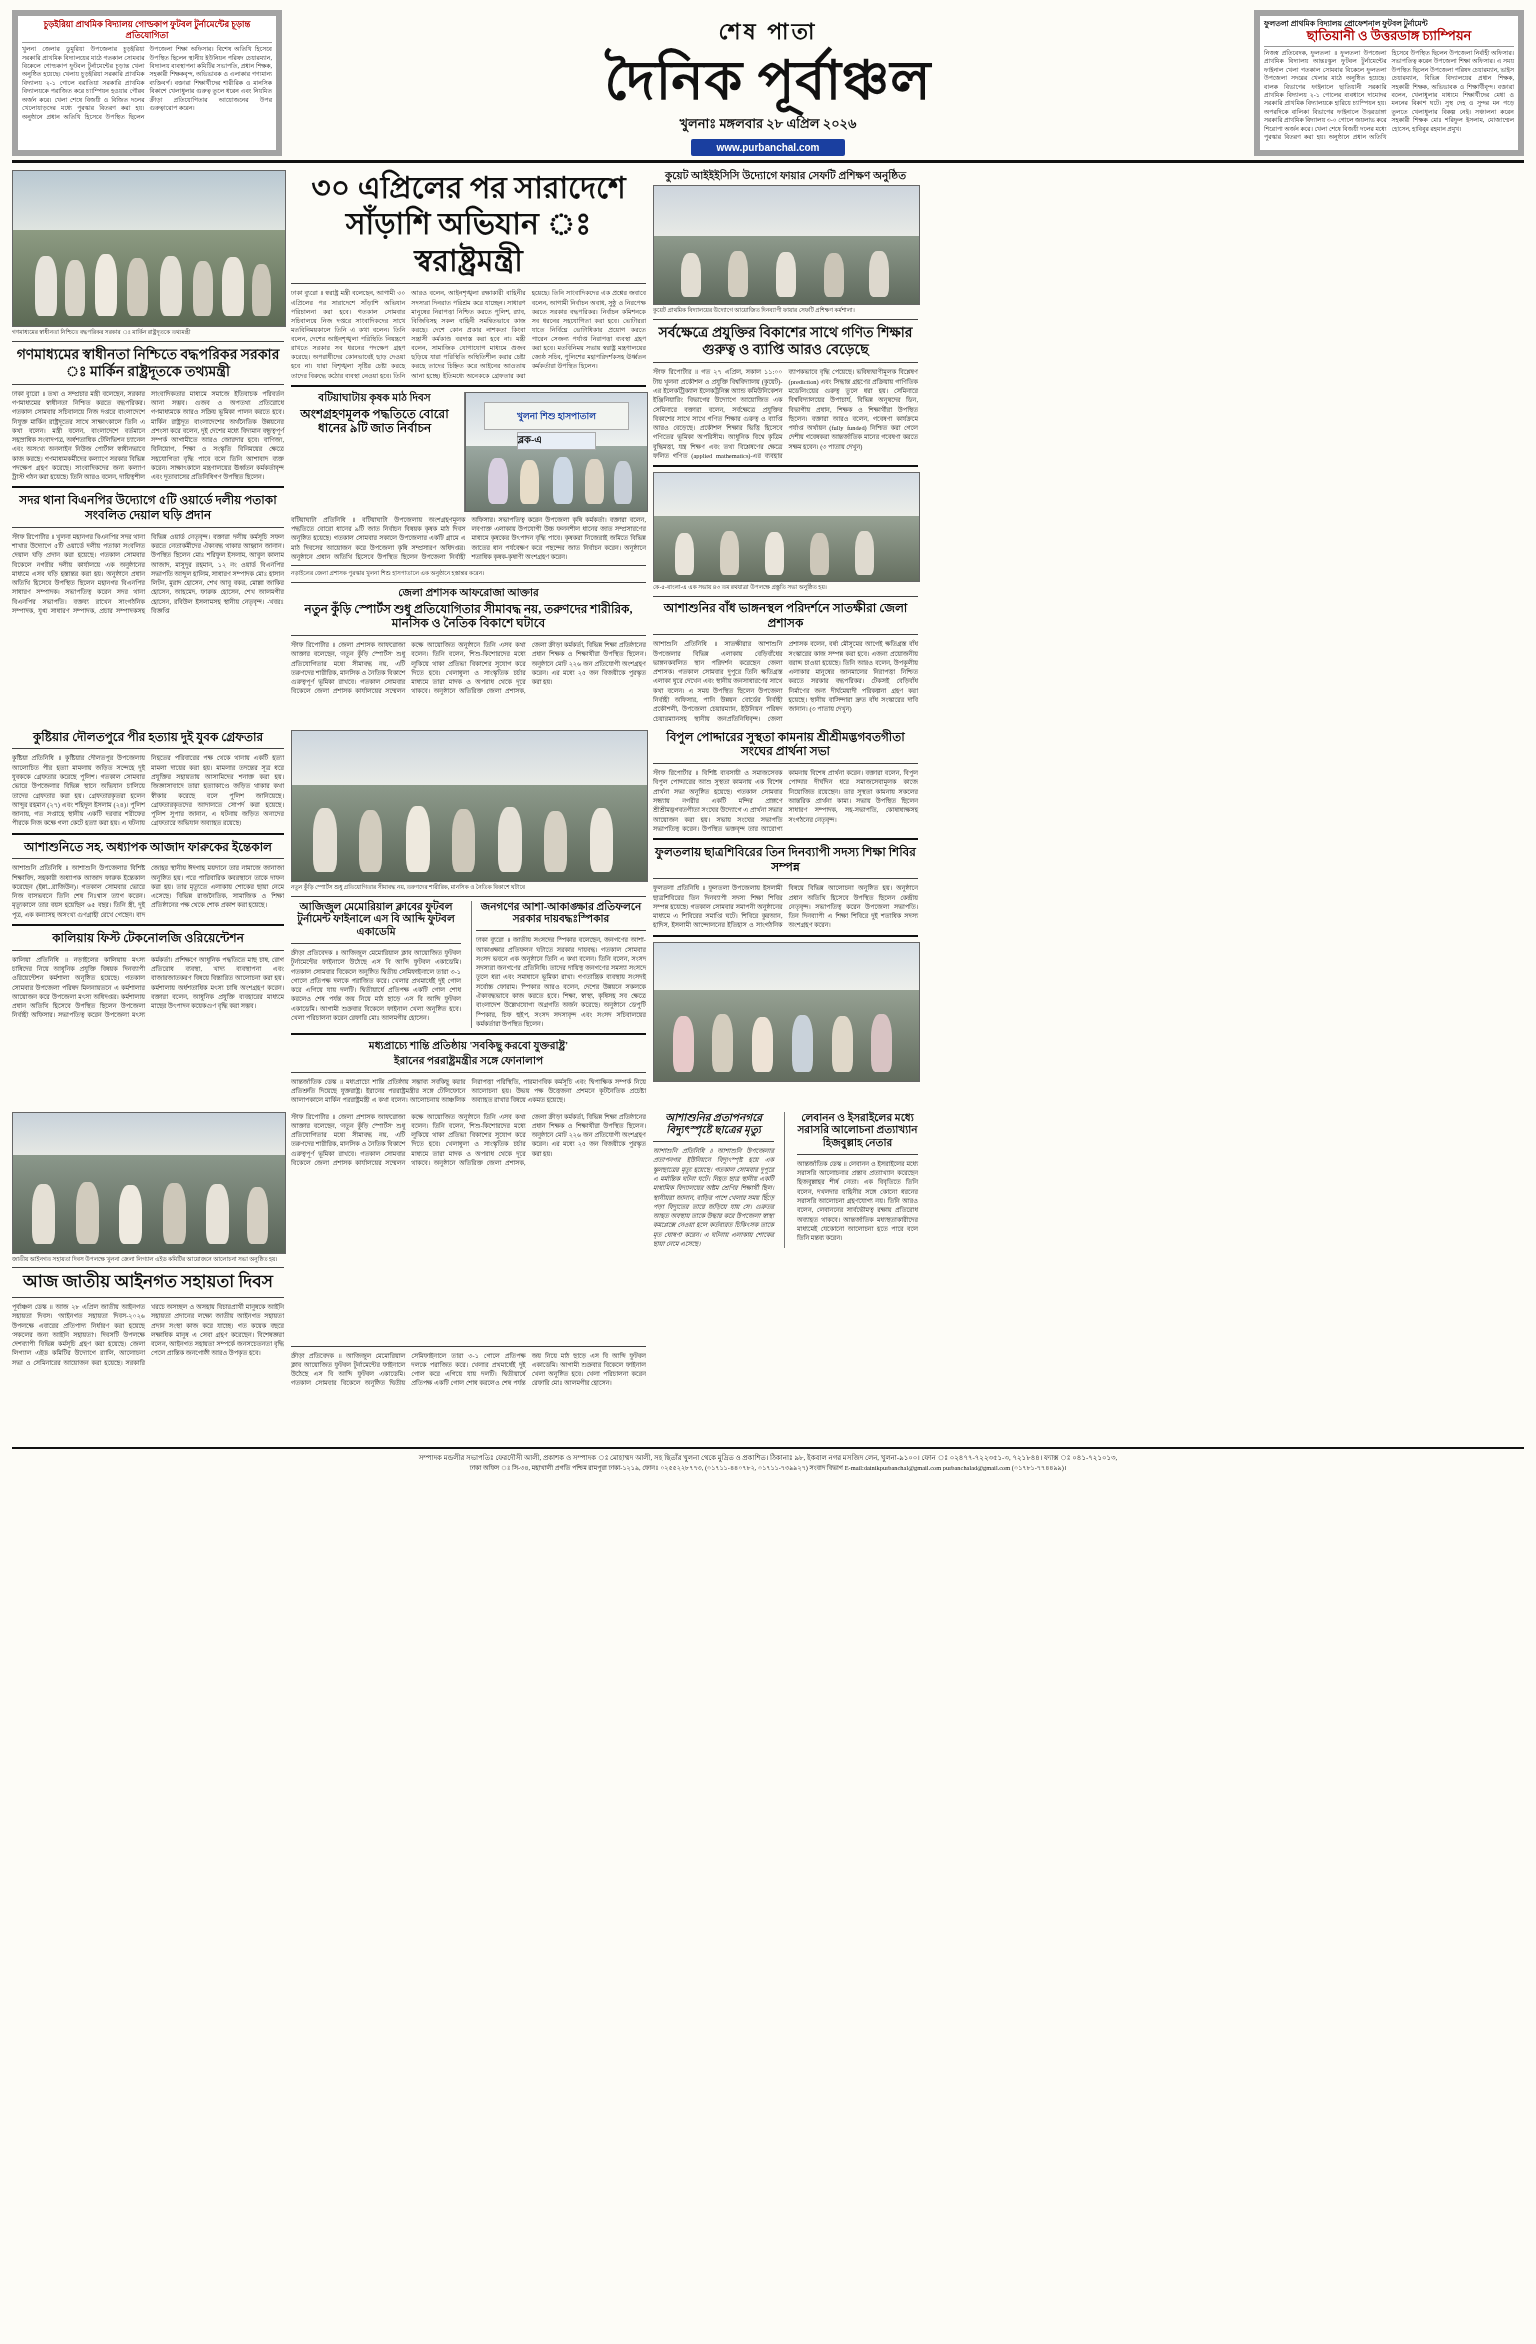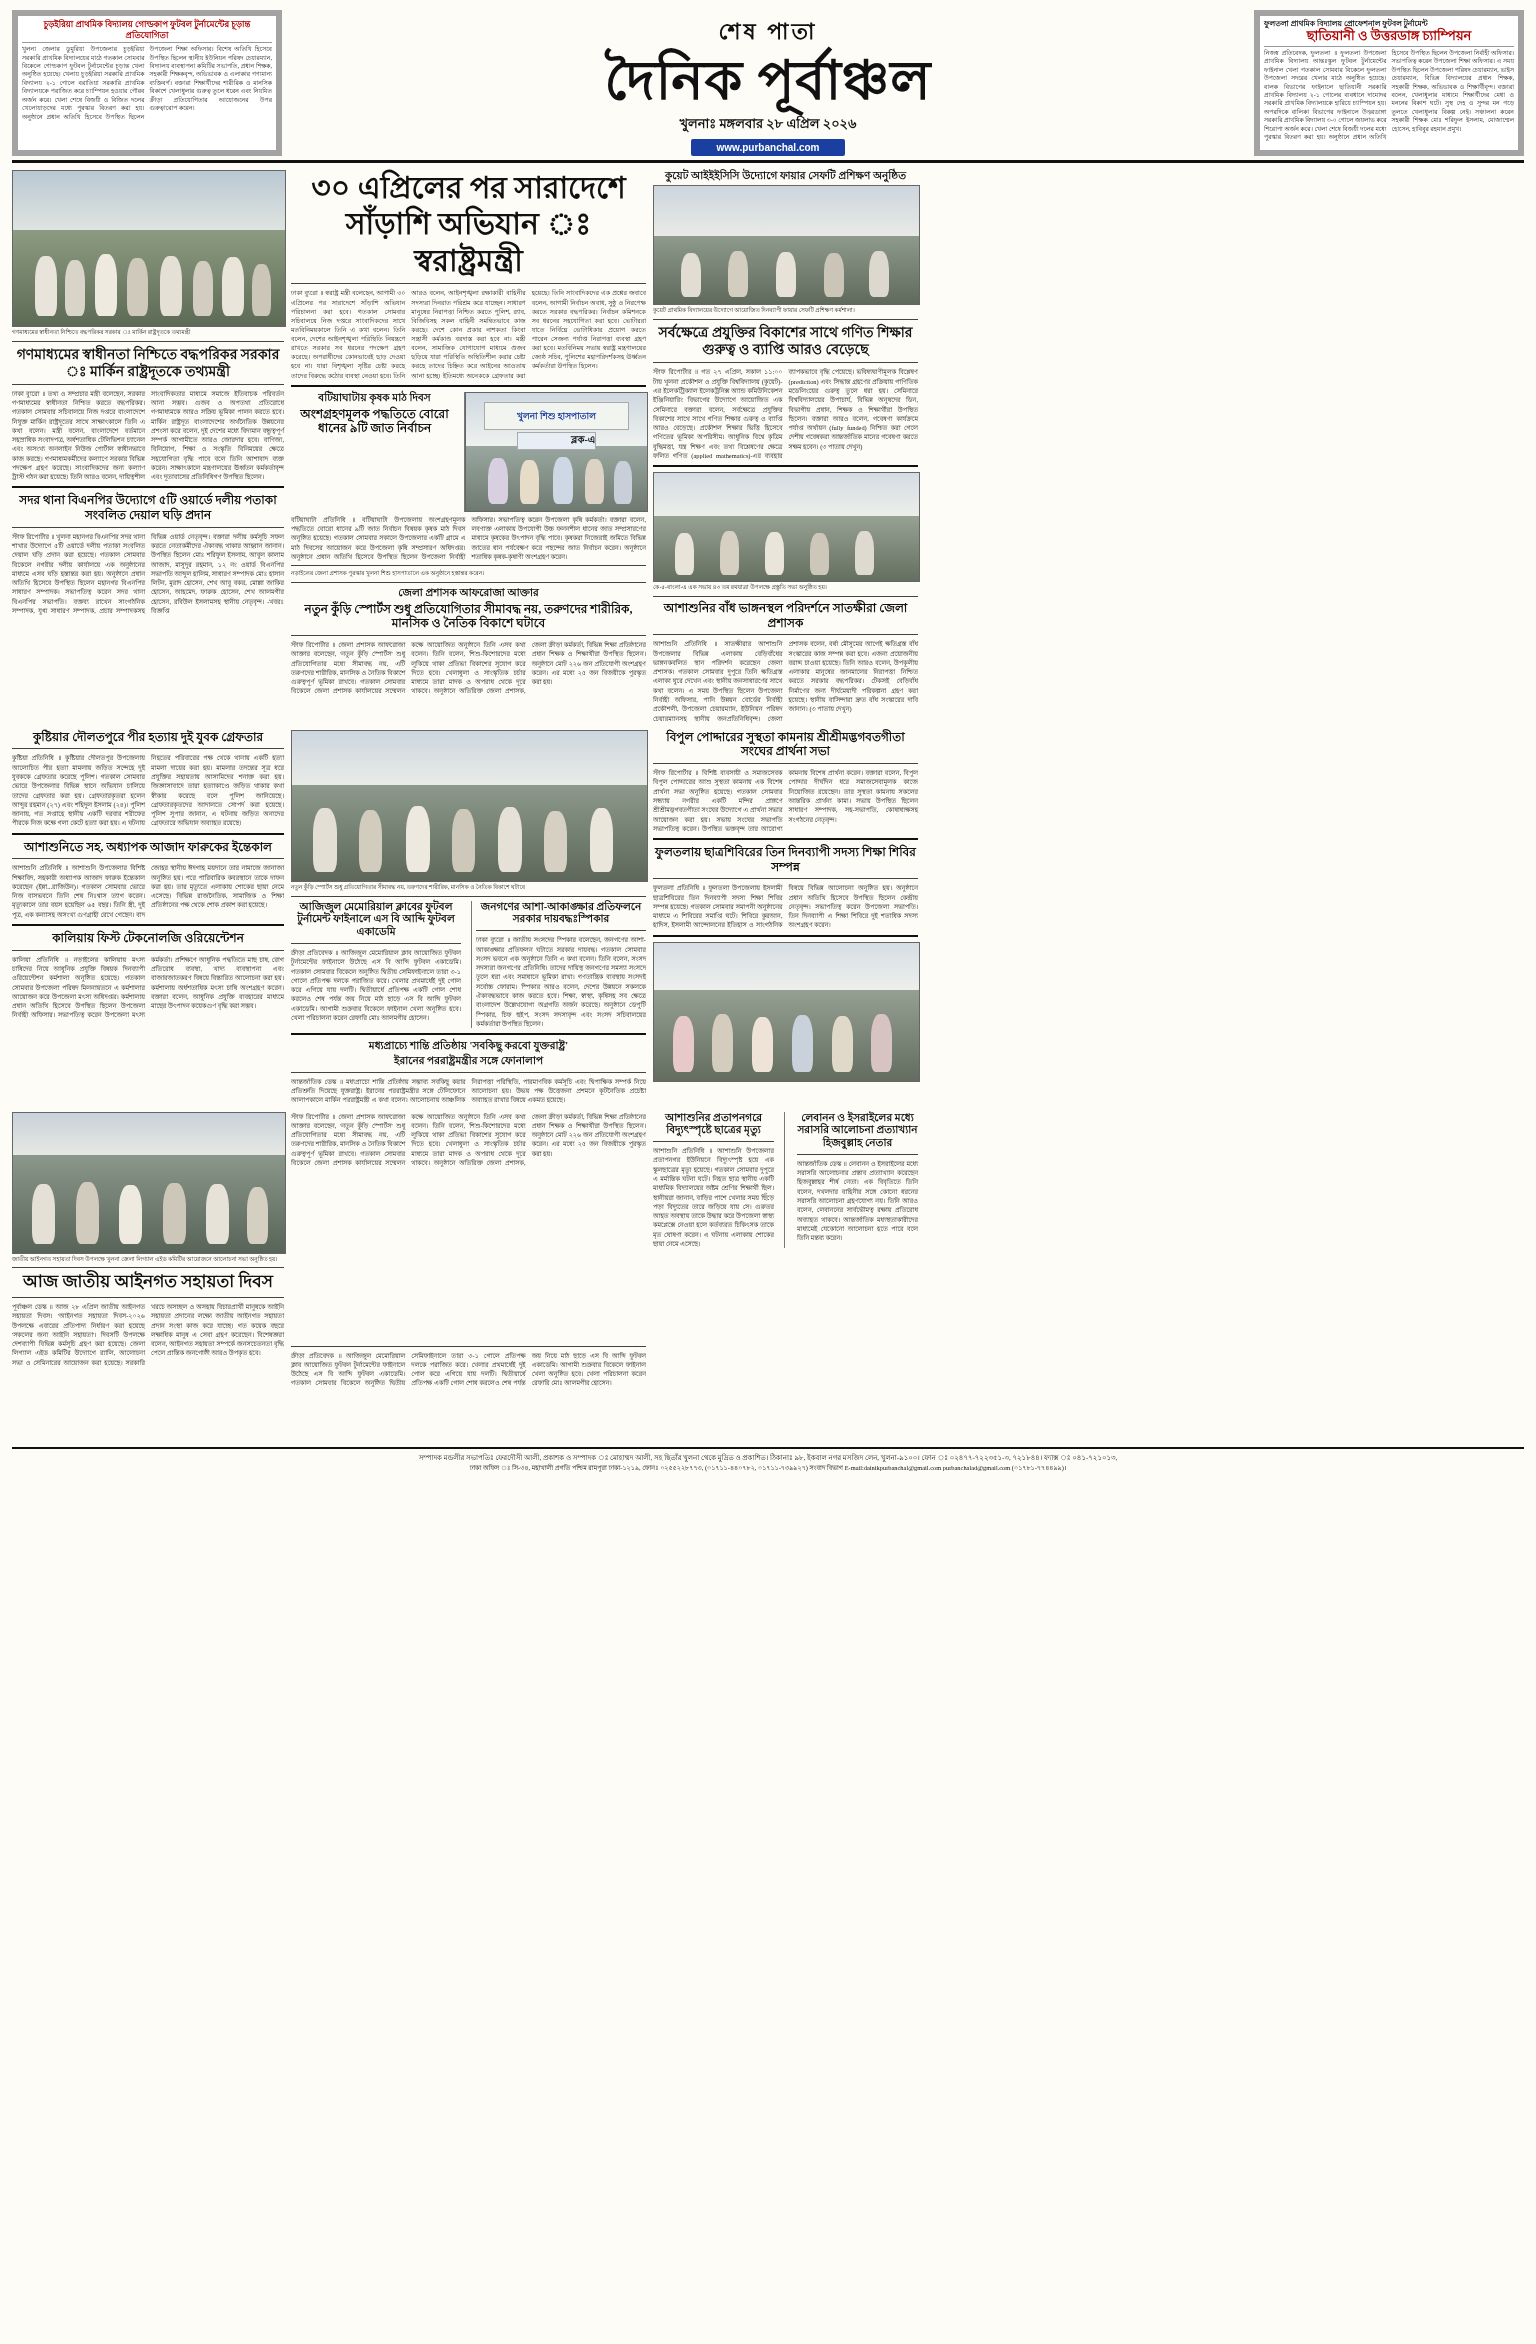--- a/index.html
+++ b/index.html
@@ -106,21 +106,21 @@
           <div class="hl hl-xs bn">বটিয়াঘাটায় কৃষক মাঠ দিবস</div>
           <div class="hl hl-s bn" style="margin-top:2px;">অংশগ্রহণমূলক পদ্ধতিতে বোরো ধানের ৯টি জাত নির্বাচন</div>
         </div>
         <div style="width:52%;" class="sep-v">
           <div class="photo" style="height:118px;background:#a9b4bd;">
             <div class="sky" style="height:45%;background:linear-gradient(#cfd8e0,#eef1ef);"></div>
             <div class="ground" style="height:55%;background:linear-gradient(#9aa7a0,#6e7a70);"></div>
             <div style="position:absolute;top:8%;left:10%;right:10%;height:22%;background:#f2f4f0;border:1px solid #aaa;display:flex;align-items:center;justify-content:center;">
               <span class="bn" style="font-size:9px;color:#1a3fa0;font-weight:bold;">খুলনা শিশু হাসপাতাল</span>
             </div>
-            <div style="position:absolute;top:33%;left:28%;right:28%;height:14%;background:#e8eef6;border:1px solid #aaa;display:flex;align-items:center;justify-content:flex-end;">
+            <div style="position:absolute;top:33%;left:28%;right:28%;height:14%;background:#e8eef6;border:1px solid #aaa;display:flex;align-items:center;justify-content:flex-start;">
               <span class="bn" style="font-size:10px;color:#111;font-weight:bold;">ব্লক-এ</span>
             </div>
             <div class="fig" style="left:12%;width:20px;height:46px;background:#d8cfe0;"></div>
             <div class="fig" style="left:30%;width:19px;height:44px;background:#e7dcc8;"></div>
             <div class="fig" style="left:48%;width:20px;height:47px;background:#cdd8e4;"></div>
             <div class="fig" style="left:66%;width:19px;height:45px;background:#dcd3c4;"></div>
             <div class="fig" style="left:82%;width:18px;height:43px;background:#c8cfd8;"></div>
           </div>
         </div>
       </div>
@@ -266,21 +266,21 @@
     </div>
 
     <div class="col" style="width:355px;">
       <div class="body bn c3" style="height:230px;overflow:hidden;">স্টাফ রিপোর্টার ॥ জেলা প্রশাসক আফরোজা আক্তার বলেছেন, 'নতুন কুঁড়ি স্পোর্টস' শুধু প্রতিযোগিতার মধ্যে সীমাবদ্ধ নয়, এটি তরুণদের শারীরিক, মানসিক ও নৈতিক বিকাশে গুরুত্বপূর্ণ ভূমিকা রাখবে। গতকাল সোমবার বিকেলে জেলা প্রশাসক কার্যালয়ের সম্মেলন কক্ষে আয়োজিত অনুষ্ঠানে তিনি এসব কথা বলেন। তিনি বলেন, শিশু-কিশোরদের মধ্যে লুকিয়ে থাকা প্রতিভা বিকাশের সুযোগ করে দিতে হবে। খেলাধুলা ও সাংস্কৃতিক চর্চার মাধ্যমে তারা মাদক ও অপরাধ থেকে দূরে থাকবে। অনুষ্ঠানে অতিরিক্ত জেলা প্রশাসক, জেলা ক্রীড়া কর্মকর্তা, বিভিন্ন শিক্ষা প্রতিষ্ঠানের প্রধান শিক্ষক ও শিক্ষার্থীরা উপস্থিত ছিলেন। অনুষ্ঠানে মোট ২২৬ জন প্রতিযোগী অংশগ্রহণ করেন। এর মধ্যে ২৫ জন বিজয়ীকে পুরস্কৃত করা হয়।</div>
       <div class="rule"></div>
       <div class="body bn c3" style="height:90px;overflow:hidden;">ক্রীড়া প্রতিবেদক ॥ আজিজুল মেমোরিয়াল ক্লাব আয়োজিত ফুটবল টুর্নামেন্টের ফাইনালে উঠেছে এস বি আব্দি ফুটবল একাডেমি। গতকাল সোমবার বিকেলে অনুষ্ঠিত দ্বিতীয় সেমিফাইনালে তারা ৩-১ গোলে প্রতিপক্ষ দলকে পরাজিত করে। খেলার প্রথমার্ধেই দুই গোল করে এগিয়ে যায় দলটি। দ্বিতীয়ার্ধে প্রতিপক্ষ একটি গোল শোধ করলেও শেষ পর্যন্ত জয় নিয়ে মাঠ ছাড়ে এস বি আব্দি ফুটবল একাডেমি। আগামী শুক্রবার বিকেলে ফাইনাল খেলা অনুষ্ঠিত হবে। খেলা পরিচালনা করেন রেফারি মোঃ আলমগীর হোসেন।</div>
     </div>
 
     <div class="col" style="width:265px;">
       <div class="imgrow">
-        <div style="width:50%;padding-right:4px;">
+        <div style="width:50%;padding-right:4px;font-style:italic;">
           <div class="hl hl-xs bn">আশাশুনির প্রতাপনগরে বিদ্যুৎস্পৃষ্টে ছাত্রের মৃত্যু</div>
           <div class="rule"></div>
           <div class="body bn">আশাশুনি প্রতিনিধি ॥ আশাশুনি উপজেলার প্রতাপনগর ইউনিয়নে বিদ্যুৎস্পৃষ্ট হয়ে এক স্কুলছাত্রের মৃত্যু হয়েছে। গতকাল সোমবার দুপুরে এ মর্মান্তিক ঘটনা ঘটে। নিহত ছাত্র স্থানীয় একটি মাধ্যমিক বিদ্যালয়ের অষ্টম শ্রেণির শিক্ষার্থী ছিল। স্থানীয়রা জানান, বাড়ির পাশে খেলার সময় ছিঁড়ে পড়া বিদ্যুতের তারে জড়িয়ে যায় সে। গুরুতর আহত অবস্থায় তাকে উদ্ধার করে উপজেলা স্বাস্থ্য কমপ্লেক্সে নেওয়া হলে কর্তব্যরত চিকিৎসক তাকে মৃত ঘোষণা করেন। এ ঘটনায় এলাকায় শোকের ছায়া নেমে এসেছে।</div>
         </div>
         <div style="width:50%;padding-left:12px;" class="sep-v">
           <div class="hl hl-xs bn">লেবানন ও ইসরাইলের মধ্যে সরাসরি আলোচনা প্রত্যাখ্যান হিজবুল্লাহ নেতার</div>
           <div class="rule"></div>
           <div class="body bn">আন্তর্জাতিক ডেস্ক ॥ লেবানন ও ইসরাইলের মধ্যে সরাসরি আলোচনার প্রস্তাব প্রত্যাখ্যান করেছেন হিজবুল্লাহর শীর্ষ নেতা। এক বিবৃতিতে তিনি বলেন, দখলদার বাহিনীর সঙ্গে কোনো ধরনের সরাসরি আলোচনা গ্রহণযোগ্য নয়। তিনি আরও বলেন, লেবাননের সার্বভৌমত্ব রক্ষায় প্রতিরোধ অব্যাহত থাকবে। আন্তর্জাতিক মধ্যস্থতাকারীদের মাধ্যমেই যেকোনো আলোচনা হতে পারে বলে তিনি মন্তব্য করেন।</div>
         </div>
       </div>

